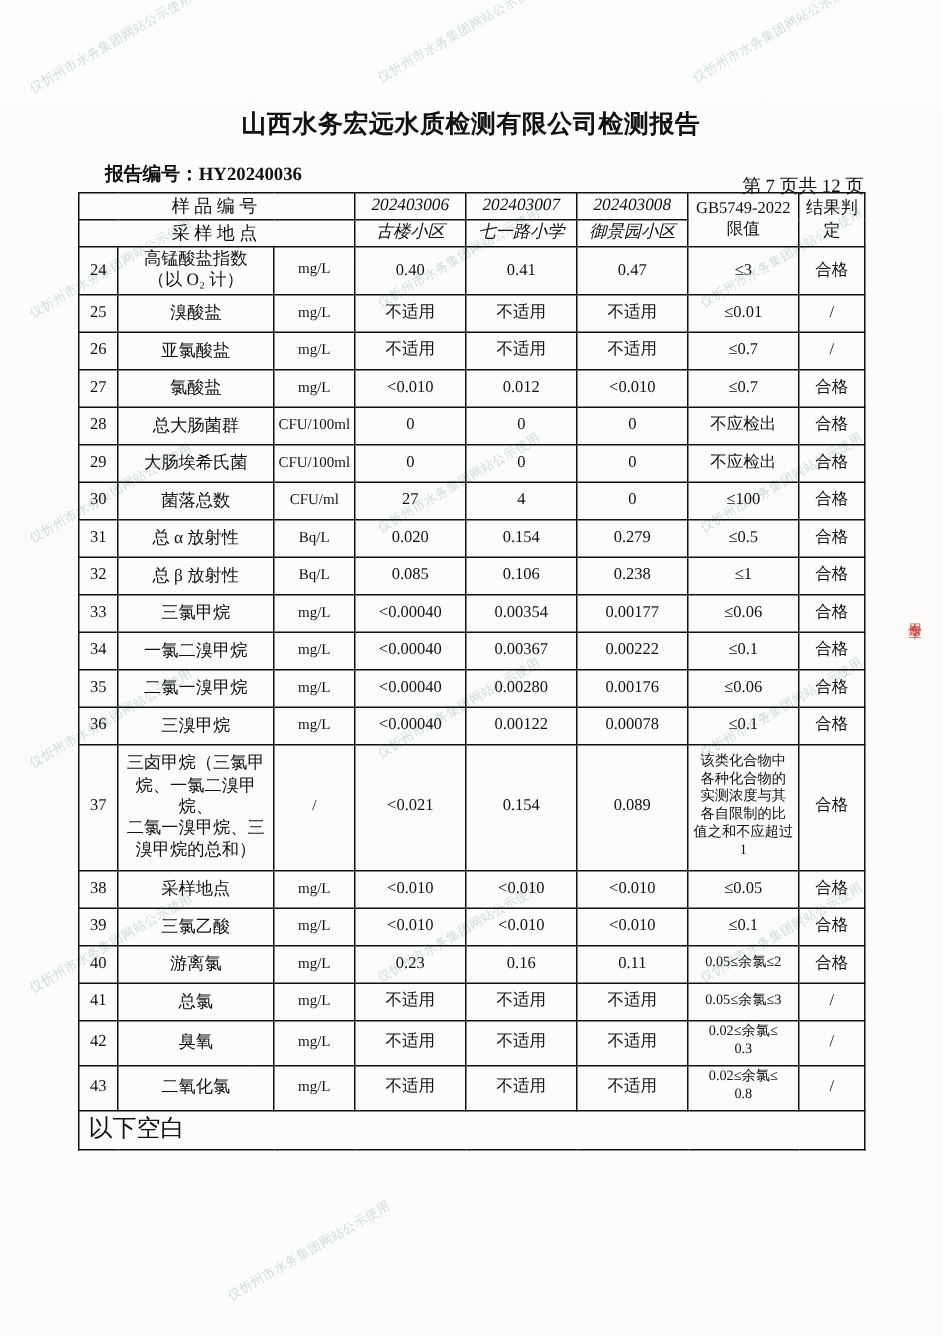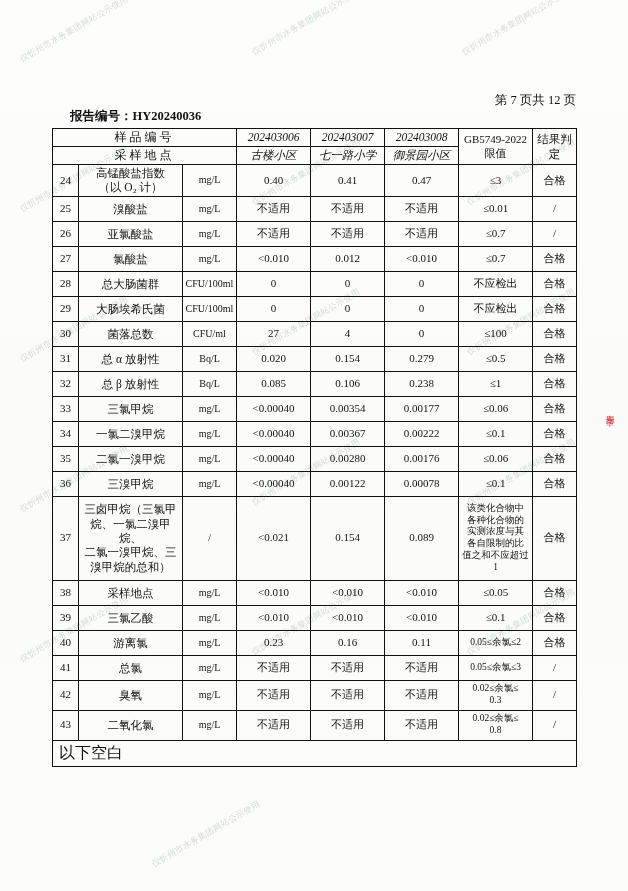--- a/index.html
+++ b/index.html
@@ -43,21 +43,21 @@
   }
   .report-no {
     position: absolute;
     top: 108px;
     left: 70px;
     font-size: 12.5px;
     font-weight: bold;
   }
   .page-no {
     position: absolute;
-    top: 92px;
+    top: 116px;
     right: 52px;
     font-size: 12.5px;
   }
   table.main {
     position: absolute;
     top: 128px;
     left: 52px;
     width: 524px;
     border-collapse: collapse;
     table-layout: fixed;
@@ -157,20 +157,21 @@
     <div class="wm" style="left:18px; top:505px;">仅忻州市水务集团网站公示使用</div>
     <div class="wm" style="left:250px; top:498px;">仅忻州市水务集团网站公示使用</div>
     <div class="wm" style="left:465px; top:498px;">仅忻州市水务集团网站公示使用</div>
     <div class="wm" style="left:18px; top:655px;">仅忻州市水务集团网站公示使用</div>
     <div class="wm" style="left:250px; top:648px;">仅忻州市水务集团网站公示使用</div>
     <div class="wm" style="left:465px; top:648px;">仅忻州市水务集团网站公示使用</div>
     <div class="wm" style="left:150px; top:860px;">仅忻州市水务集团网站公示使用</div>
     <div class="redmark" style="right:12px; top:408px;">专用章</div>
   </div>
 
+  <div class="title">山西水务宏远水质检测有限公司检测报告</div>
   <div class="report-no">报告编号：HY20240036</div>
   <div class="page-no">第 7 页共 12 页</div>
 
   <table class="main">
     <colgroup>
       <col class="c-no">
         <col class="c-item">
         <col class="c-unit">
       <col class="c-val">
         <col class="c-val">

